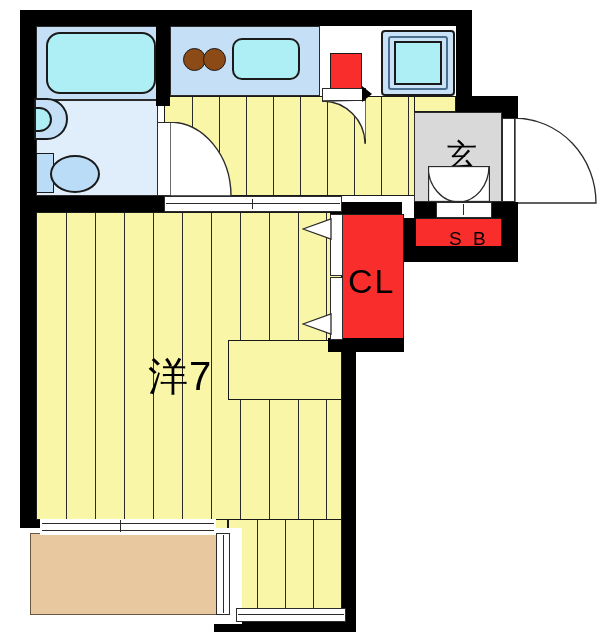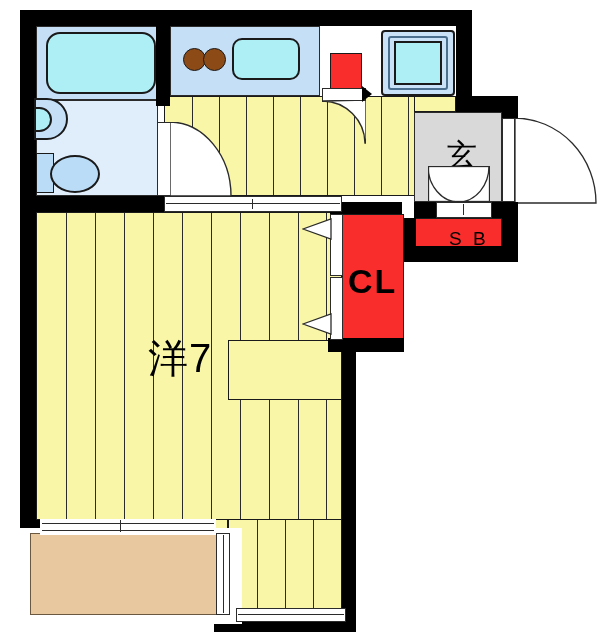--- a/index.html
+++ b/index.html
@@ -41,21 +41,21 @@
 
   
   .label {
     position: absolute;
     color: #000000;
     font-family: "Liberation Sans", sans-serif;
     white-space: nowrap;
     line-height: 1;
   }
   .lbl-room    { font-size: 40px; letter-spacing: 1px; }
-  .lbl-cl      { font-size: 34px; letter-spacing: 2px; font-weight: bold; }
+  .lbl-cl      { font-size: 34px; letter-spacing: 2px; }
   .lbl-genkan  { font-size: 30px; }
   .lbl-sb      { font-size: 19px; letter-spacing: 3px; }
   .lbl-balcony { font-size: 30px; }
 
   
   .tub {
     background: #AEEEF5;
     border: 2px solid #1a1a1a;
     border-radius: 14px;
   }
@@ -151,21 +151,21 @@
   <div class="abs floor-wood" style="left:228px; top:519px; width:114px; height:100px;">
     <div class="plank" style="left:28px"></div>
     <div class="plank" style="left:56px"></div>
     <div class="plank" style="left:84px"></div>
   </div>
 
   <div class="abs floor-wood" style="left:214px; top:519px; width:14px; height:100px;"></div>
 
   <div class="abs floor-wood" style="left:228px; top:340px; width:114px; height:60px;"></div>
 
-  <span class="label lbl-room" style="left:148px; top:338px;">洋7</span>
+  <span class="label lbl-room" style="left:148px; top:356px;">洋7</span>
 
   <div class="abs floor-hall" style="left:164px; top:96px; width:292px; height:100px;">
     <div class="plank" style="left:27px"></div>
     <div class="plank" style="left:54px"></div>
     <div class="plank" style="left:81px"></div>
     <div class="plank" style="left:108px"></div>
     <div class="plank" style="left:135px"></div>
     <div class="plank" style="left:162px"></div>
     <div class="plank" style="left:189px"></div>
     <div class="plank" style="left:216px"></div>

